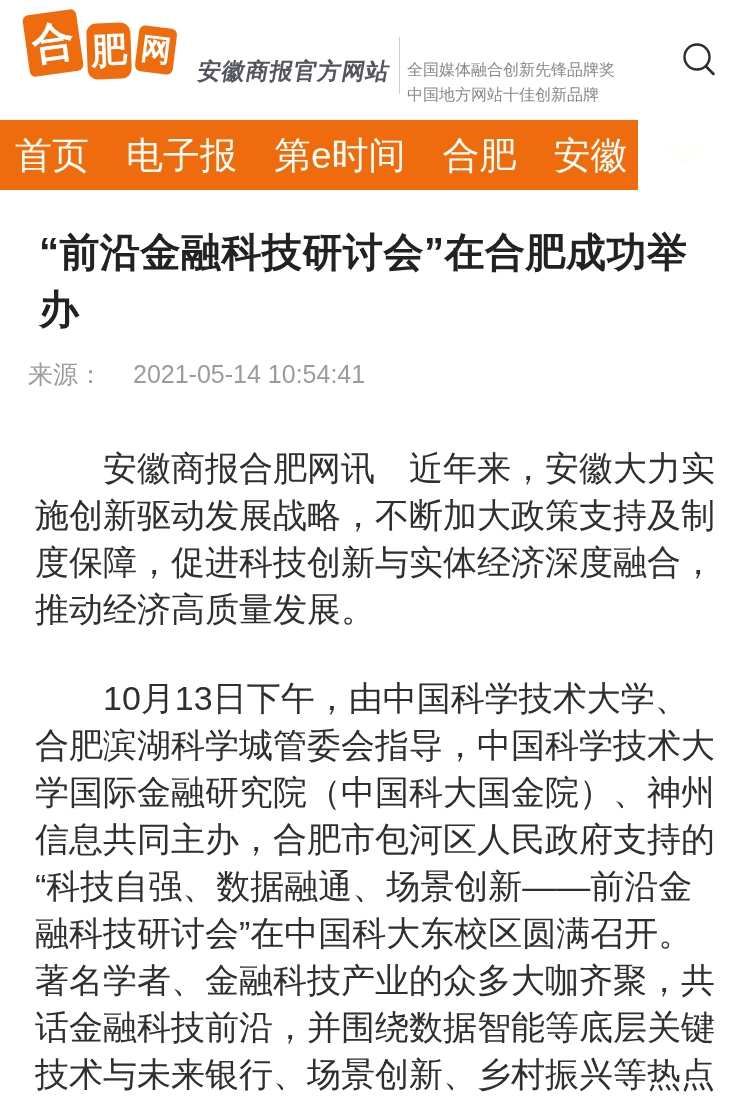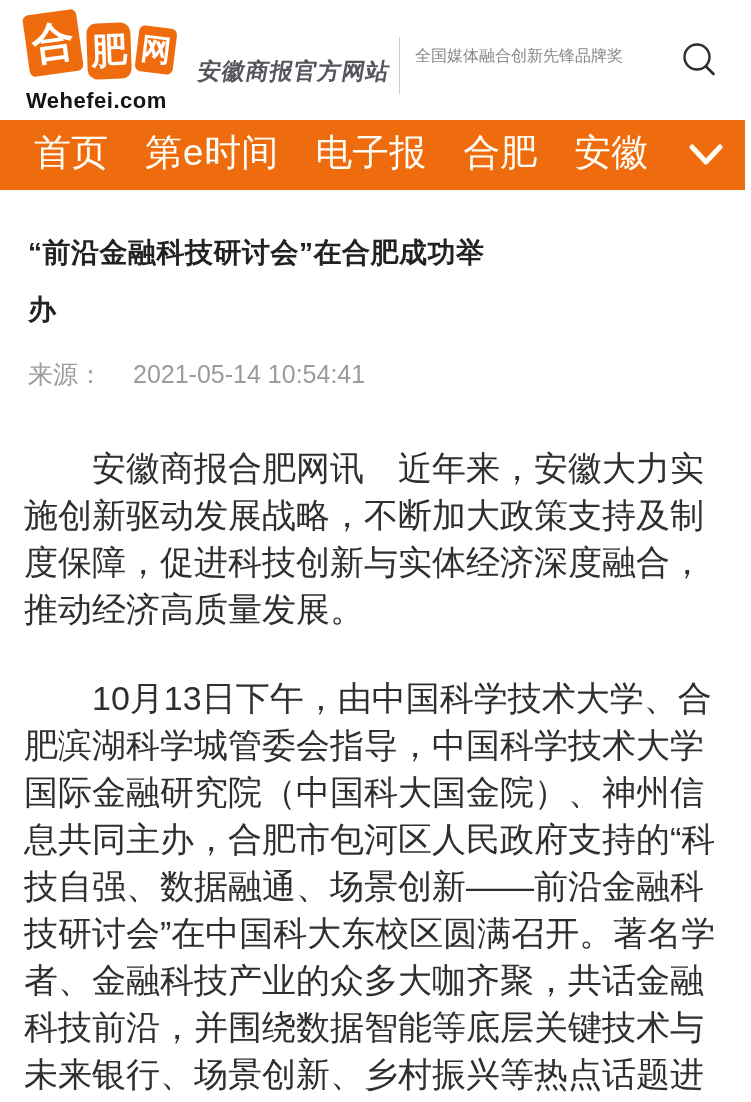--- a/index.html
+++ b/index.html
@@ -27,80 +27,80 @@
   .tile-1{width:54px;height:62px;font-size:42px;border-radius:6px;transform:rotate(-8deg);}
   .tile-2{width:44px;height:56px;font-size:36px;border-radius:10px;transform:rotate(-2deg);
           margin-left:7px;margin-top:11px;}
   .tile-3{width:38px;height:46px;font-size:30px;border-radius:6px;transform:rotate(7deg);
           margin-left:6px;margin-top:15px;}
   .logo-domain{margin-top:9px;font-size:22px;font-weight:700;color:#151515;letter-spacing:0.5px;}
 
   .tagline{position:absolute;left:198px;top:56px;font-size:23px;font-weight:700;
            color:var(--tagline);transform:skewX(-10deg);letter-spacing:1px;white-space:nowrap;}
   .v-divider{position:absolute;left:399px;top:37px;width:1px;height:57px;background:var(--divider);}
-  .awards{position:absolute;left:407px;top:43px;width:216px;text-align:right;
+  .awards{position:absolute;left:407px;top:57px;width:216px;text-align:left;
           font-size:16px;line-height:25px;color:var(--awards);white-space:nowrap;}
   .search-btn{position:absolute;right:30px;top:38px;width:44px;height:44px;cursor:pointer;
               display:flex;align-items:center;justify-content:center;background:none;border:none;}
 
   
-  .main-nav{height:70px;width:745px;background:var(--orange);display:flex;align-items:center;
-            padding:0 34px;gap:37px;font-family:Liberation Mono, monospace;}
+  .main-nav{height:70px;width:638px;background:var(--orange);display:flex;align-items:center;
+            padding:0 15px;gap:37px;}
   .nav-item{color:var(--nav-text);font-size:37px;line-height:1;text-decoration:none;
             white-space:nowrap;cursor:pointer;}
   .nav-more{display:flex;align-items:center;margin-left:3px;cursor:pointer;background:none;border:none;padding:0;}
 
   
   .article{padding:34px 24px 0;}
-  .article-title{font-size:28px;line-height:57px;font-weight:700;color:var(--title);
-                 margin:0 4px;white-space:pre-line;letter-spacing:0.5px;}
+  .article-title{font-size:40px;line-height:57px;font-weight:700;color:var(--title);
+                 margin:0 15px;white-space:pre-line;letter-spacing:0.5px;}
   .article-meta{margin:20px 4px 0;font-size:25px;color:var(--meta);display:flex;
                 align-items:baseline;column-gap:30px;white-space:nowrap;text-align:center;}
   .meta-pair{display:flex;column-gap:13px;}
   .article-body p{font-size:34px;line-height:47px;color:var(--body-text);
-                  text-indent:2em;margin:42px 0 0;}
+                  text-indent:2em;margin:42px 11px 0;}
   .article-body p.first{margin-top:54px;}
 </style>
 </head>
 <body>
 
 <div class="page">
 
   <header class="site-header">
     <div class="logo">
       <div class="logo-tiles">
         <div class="tile tile-1">合</div>
         <div class="tile tile-2">肥</div>
         <div class="tile tile-3">网</div>
       </div>
-      <div class="logo-domain">Wehefei.com</div>
     </div>
 
     <div class="tagline">安徽商报官方网站</div>
 
     <div class="v-divider"></div>
 
     <div class="awards">
       <div>全国媒体融合创新先锋品牌奖</div>
+      <div>中国地方网站十佳创新品牌</div>
     </div>
 
     <button class="search-btn">
       <span style="display:flex;">
         <svg width="40" height="40" viewBox="0 0 40 40">
           <circle cx="18" cy="17" r="12.5" fill="none" stroke="var(--icon)" stroke-width="2.4"></circle>
           <line x1="27" y1="26.5" x2="34.5" y2="34" stroke="var(--icon)" stroke-width="2.6" stroke-linecap="round"></line>
         </svg>
       </span>
     </button>
   </header>
 
   <nav class="main-nav">
     <a class="nav-item">首页</a>
+    <a class="nav-item">电子报</a>
     <a class="nav-item">第e时间</a>
-    <a class="nav-item">电子报</a>
     <a class="nav-item">合肥</a>
     <a class="nav-item">安徽</a>
     <button class="nav-more">
       <span style="display:flex;">
         <svg width="36" height="24" viewBox="0 0 36 24">
           <polyline points="4,4 18,19 32,4" fill="none" stroke="var(--nav-text)" stroke-width="5" stroke-linecap="round" stroke-linejoin="round"></polyline>
         </svg>
       </span>
     </button>
   </nav>

